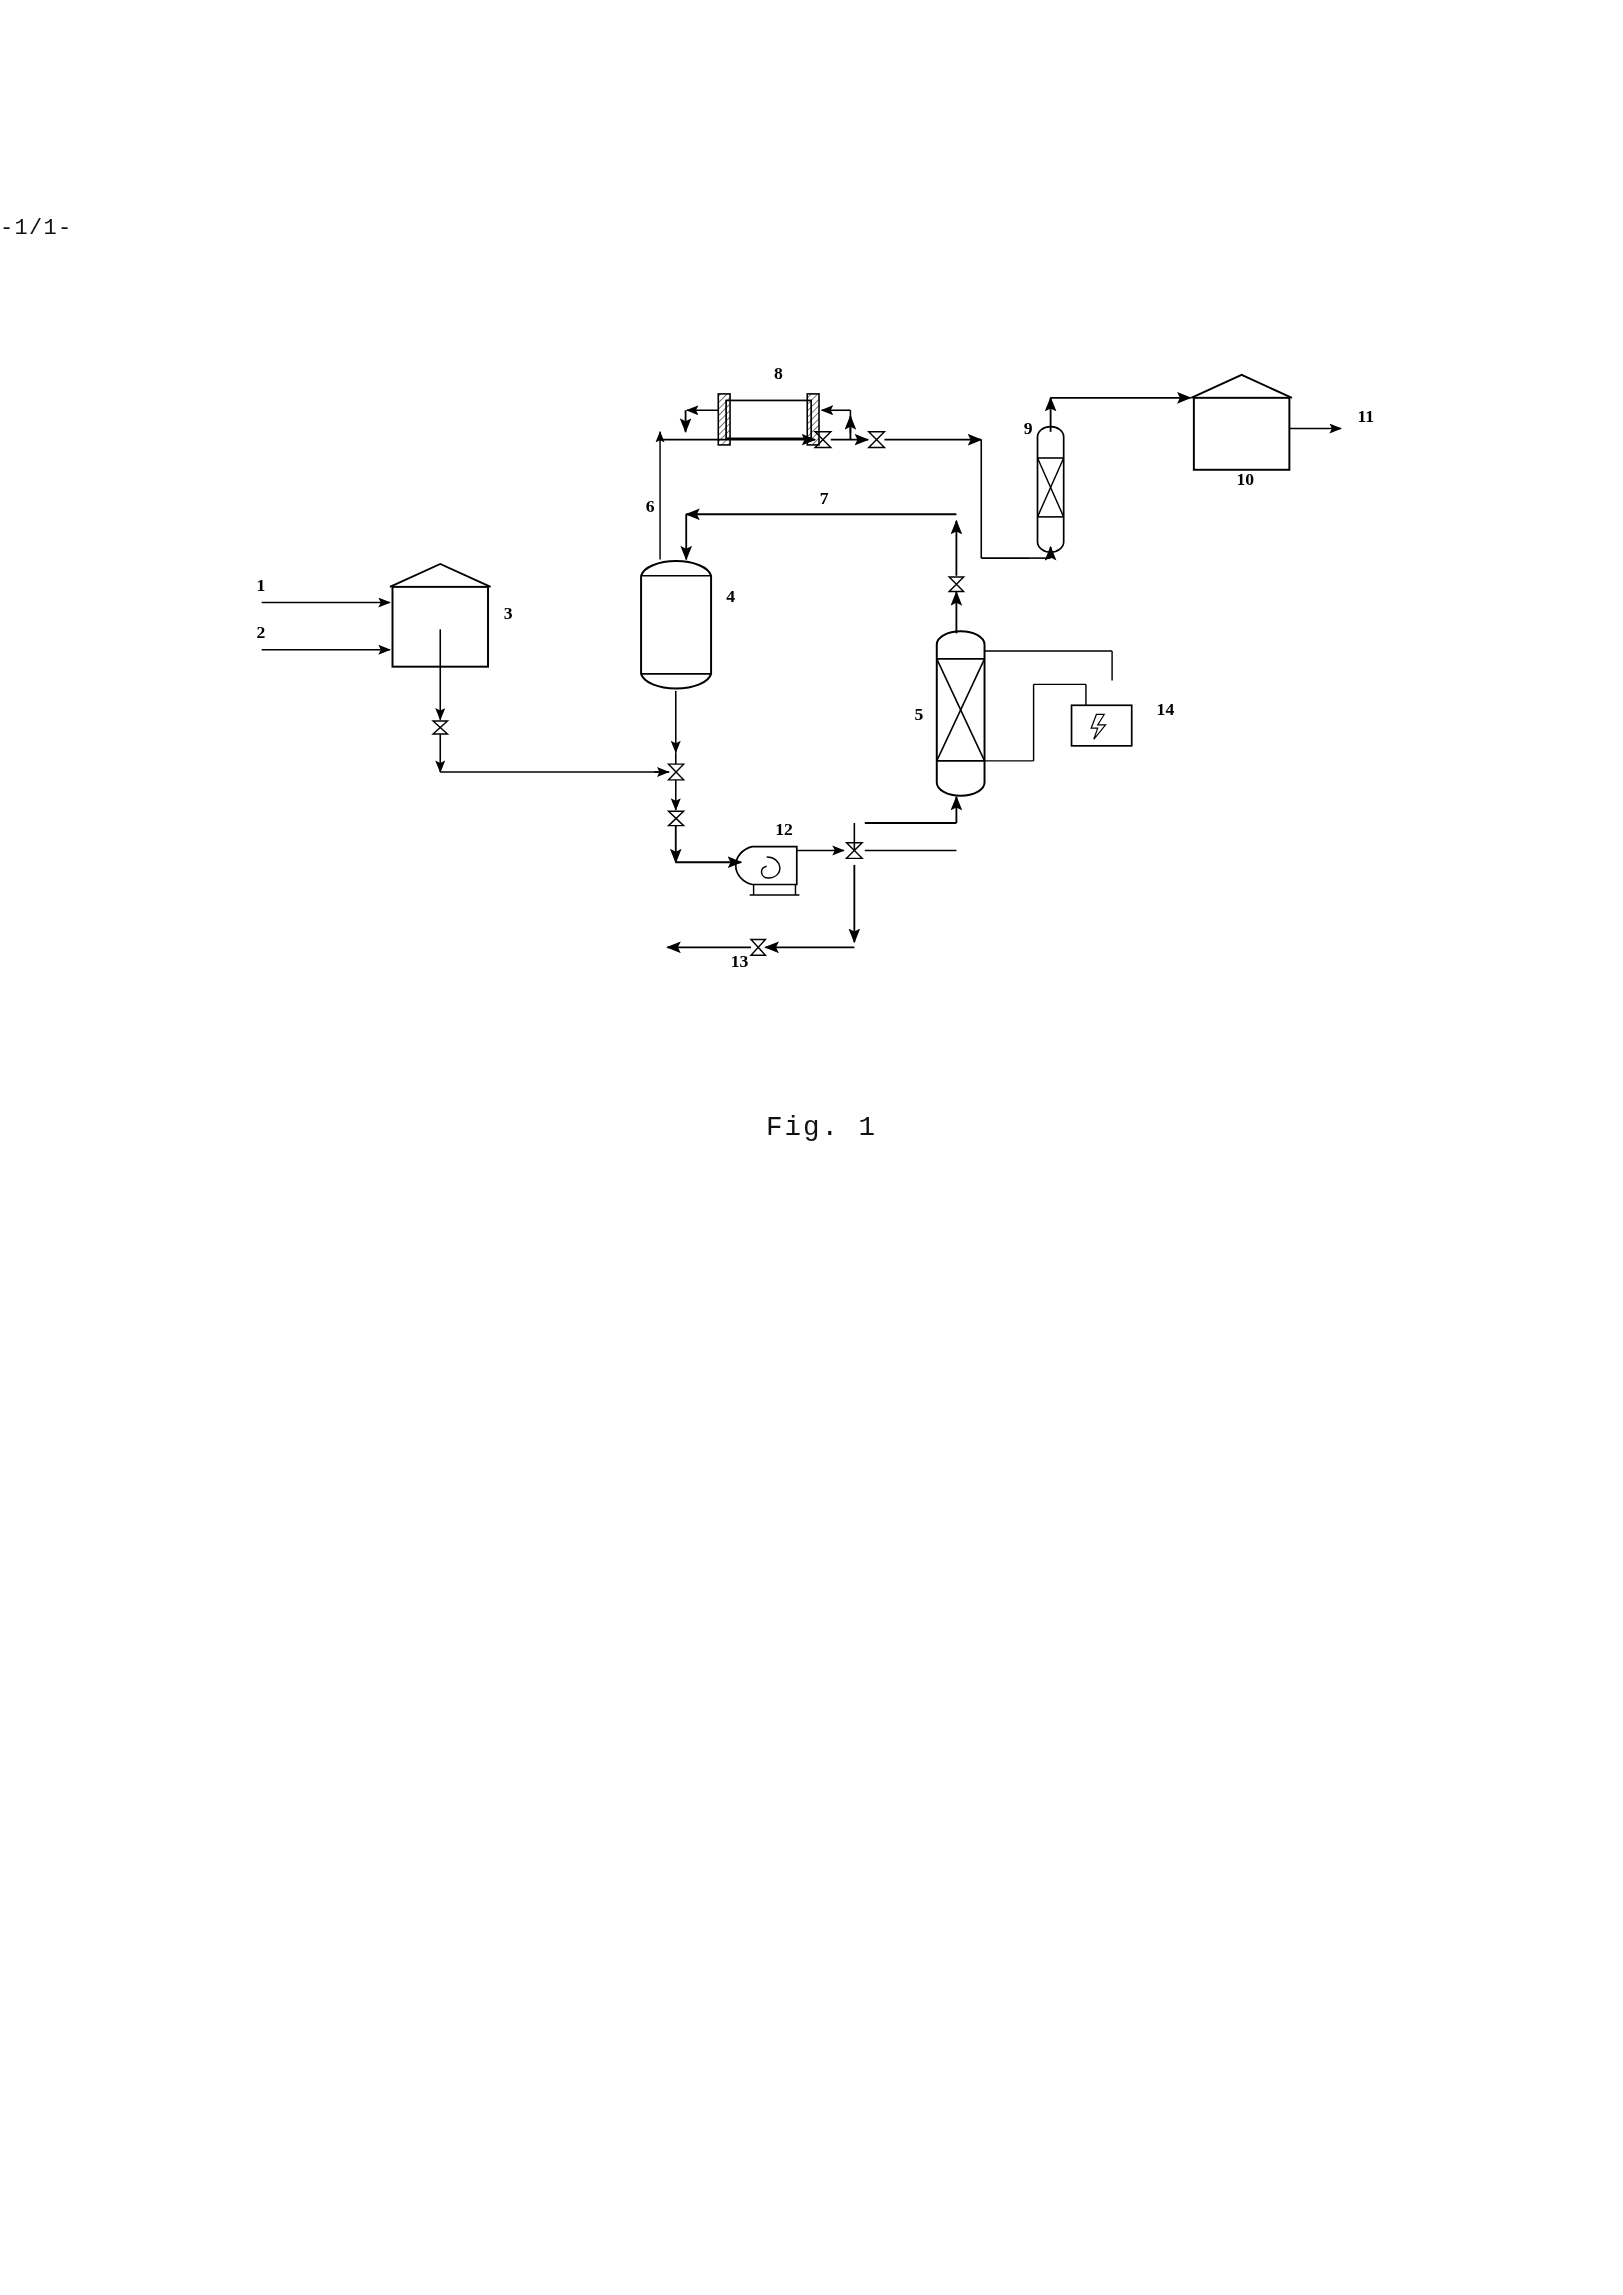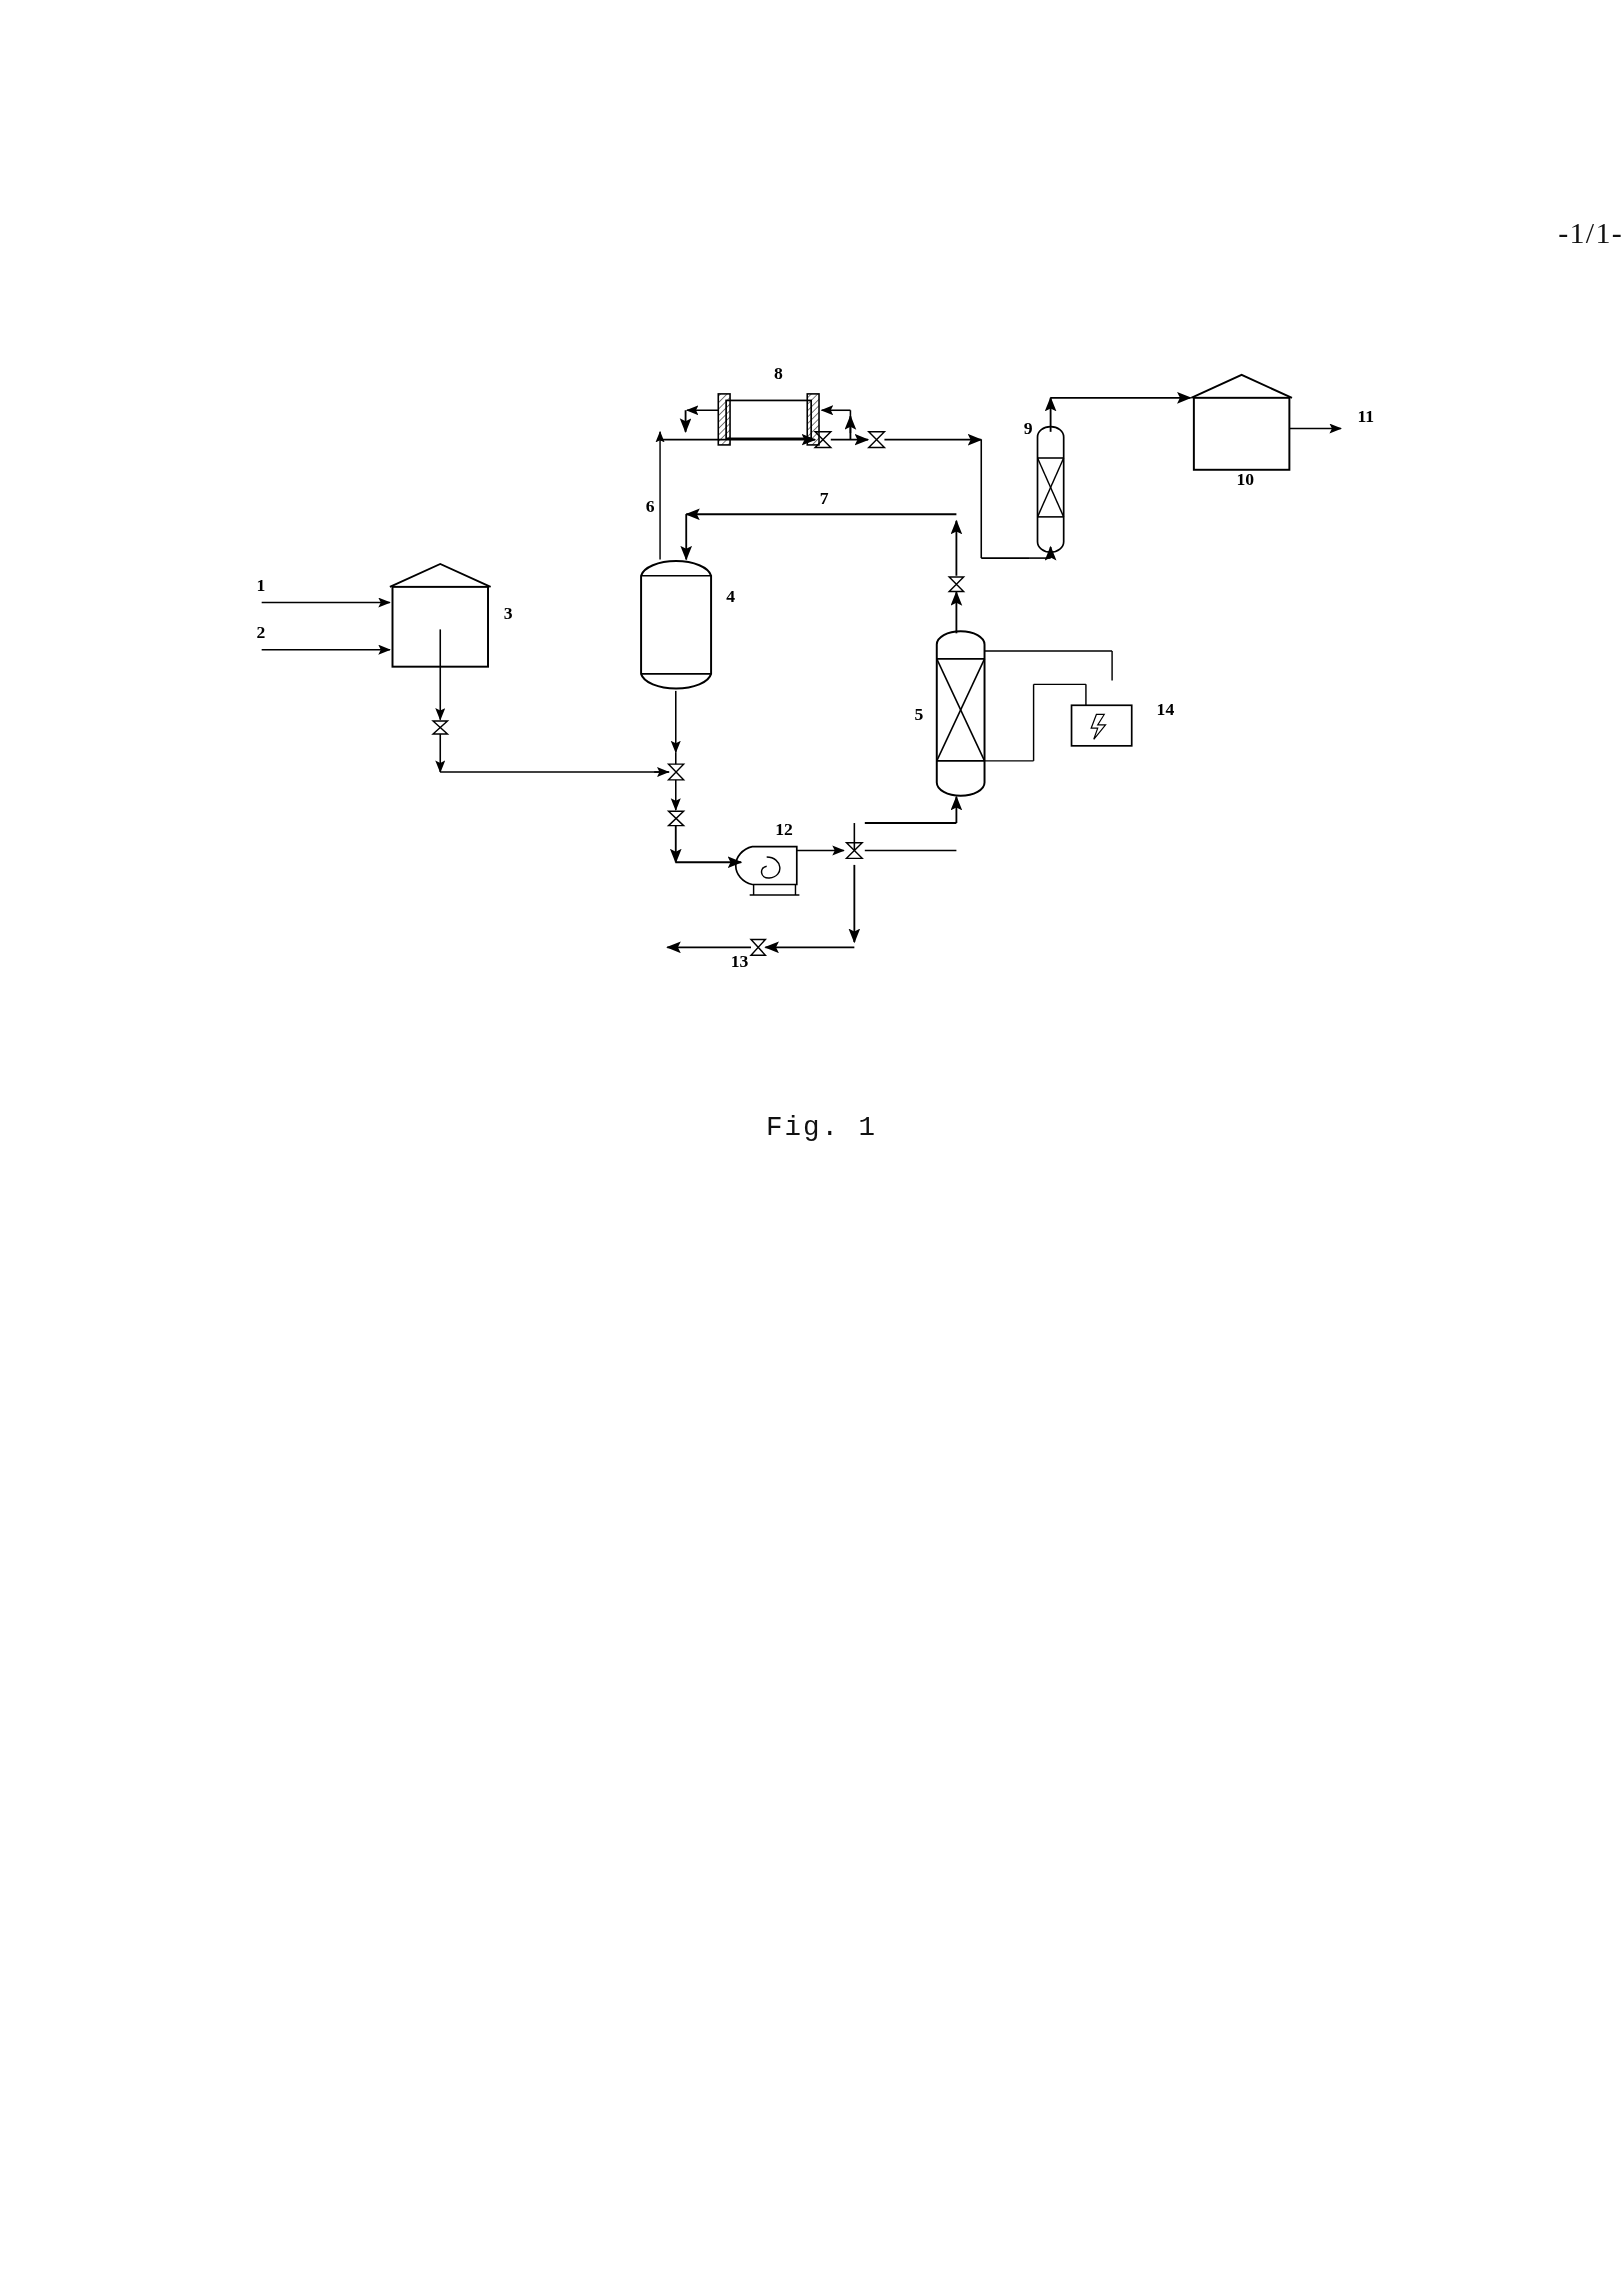--- a/index.html
+++ b/index.html
@@ -20,23 +20,23 @@
     position: absolute;
     left: 0; top: 0;
     width: 1623px;
     height: 2295px;
   }
   .page-header {
     position: absolute;
     left: 0;
     top: 216px;
     width: 1623px;
-    text-align: right;
-    font-family: Liberation Serif, serif;
-    font-size: 30px;
+    text-align: left;
+    font-family: Liberation Mono, monospace;
+    font-size: 22px;
     letter-spacing: 1.3px;
     color: #111;
   }
   .fig-caption {
     position: absolute;
     left: 0;
     top: 1112px;
     width: 1619px;
     text-align: center;
     font-family: "Liberation Mono", "DejaVu Sans Mono", monospace;

